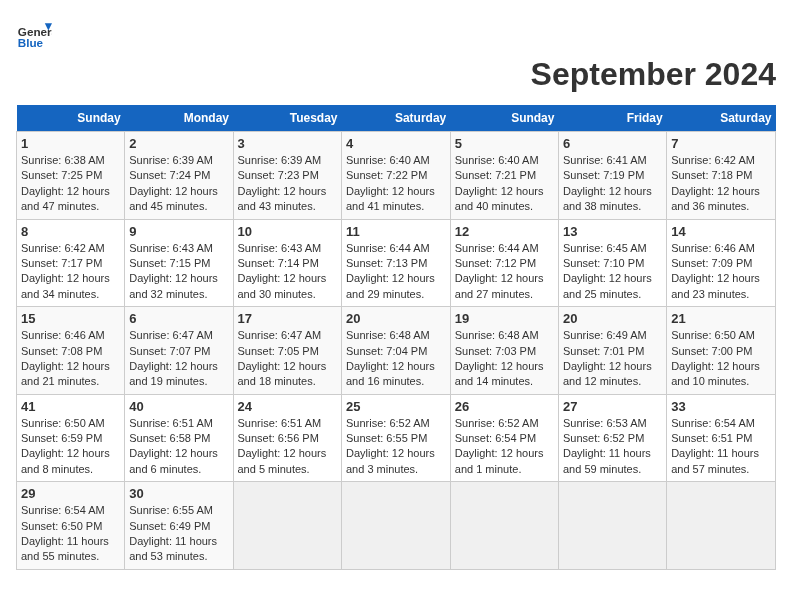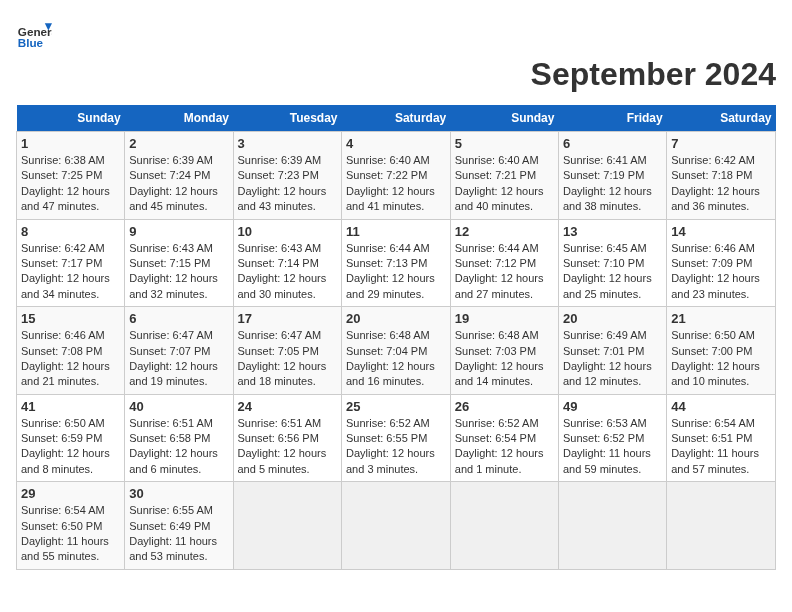--- a/index.html
+++ b/index.html
@@ -212,25 +212,25 @@
         </td>
         <td>
           <span class="day-num">25</span>
 <div class="day-detail">Sunrise: 6:52 AM<br>Sunset: 6:55 PM<br>Daylight: 12 hours and 3 minutes.</div>
         </td>
         <td>
           <span class="day-num">26</span>
 <div class="day-detail">Sunrise: 6:52 AM<br>Sunset: 6:54 PM<br>Daylight: 12 hours and 1 minute.</div>
         </td>
         <td>
-          <span class="day-num">49</span>
+          <span class="day-num">27</span>
 <div class="day-detail">Sunrise: 6:53 AM<br>Sunset: 6:52 PM<br>Daylight: 11 hours and 59 minutes.</div>
         </td>
         <td>
-          <span class="day-num">44</span>
+          <span class="day-num">33</span>
 <div class="day-detail">Sunrise: 6:54 AM<br>Sunset: 6:51 PM<br>Daylight: 11 hours and 57 minutes.</div>
         </td>
       </tr>
       <tr>
         <td>
           <span class="day-num">29</span>
 <div class="day-detail">Sunrise: 6:54 AM<br>Sunset: 6:50 PM<br>Daylight: 11 hours and 55 minutes.</div>
         </td>
         <td>
           <span class="day-num">30</span>

